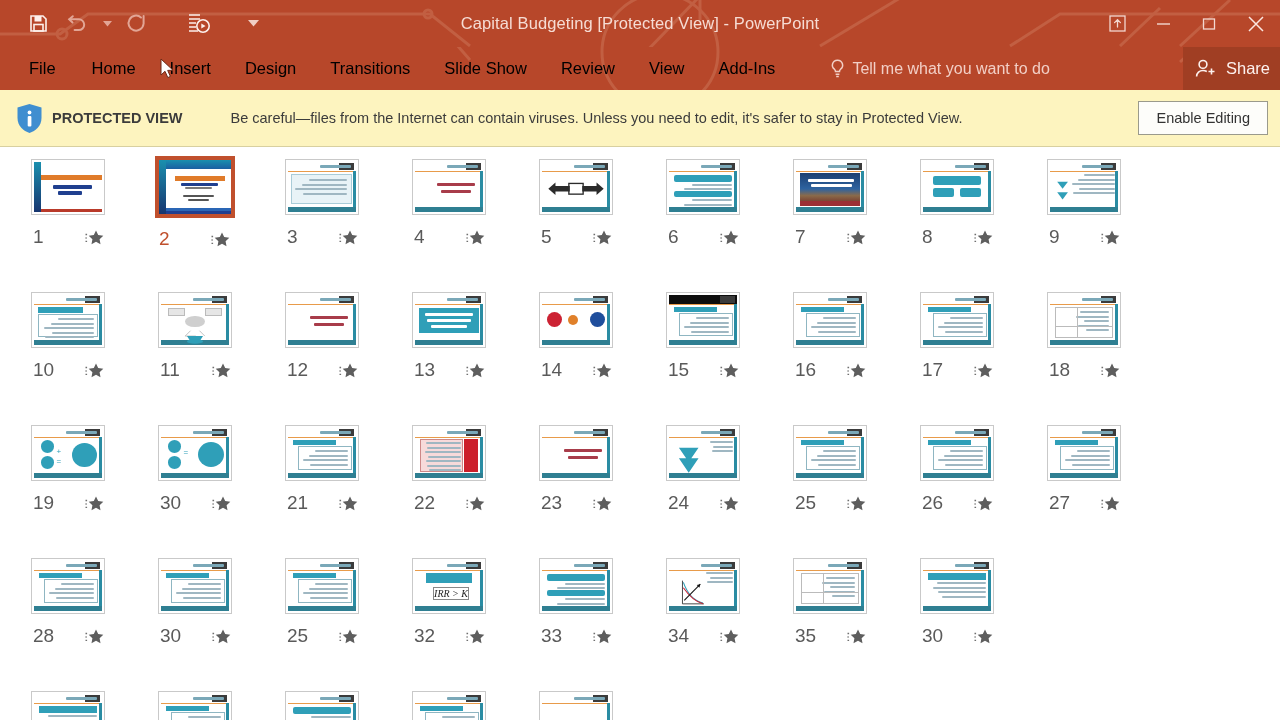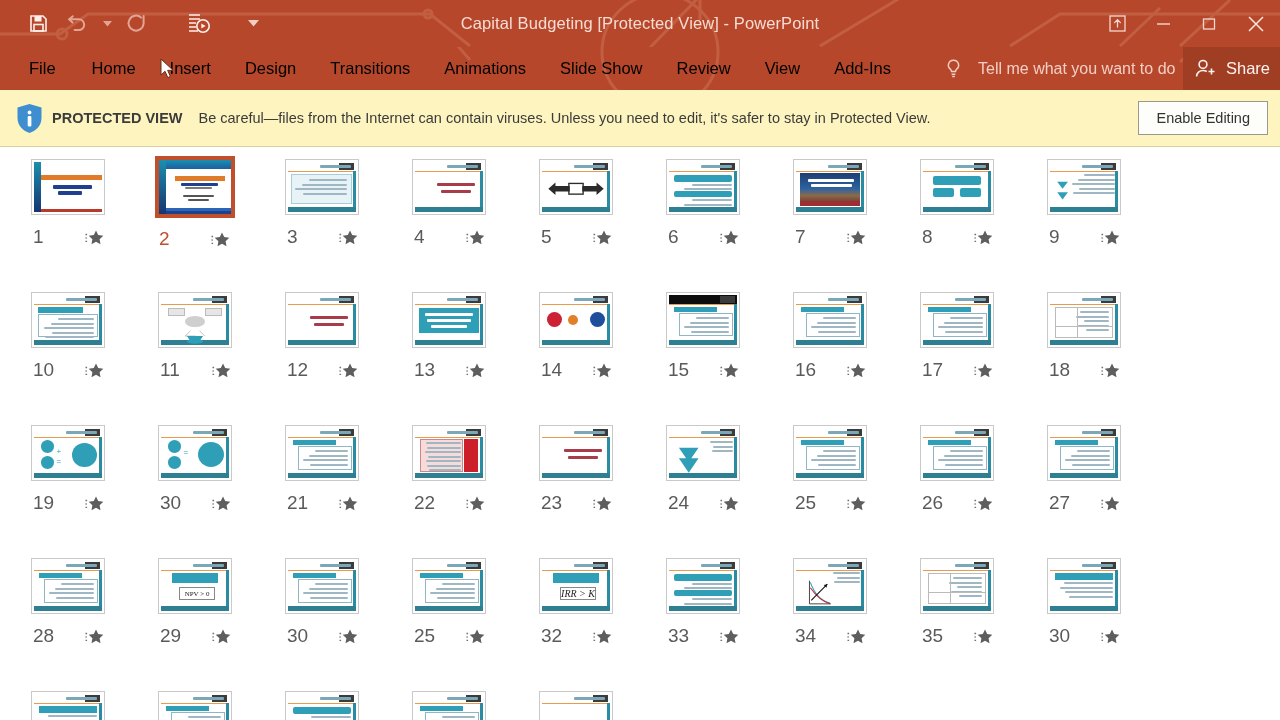--- a/index.html
+++ b/index.html
@@ -61,21 +61,21 @@
     display: flex; align-items: center; z-index: 2;
   }
   .tab {
     color: #000000; font-size: 16.5px;
     padding: 0 17px; height: 43px;
     display: flex; align-items: center;
     white-space: nowrap;
   }
   .tab-file { padding: 0 19px 0 29px; }
   .tellme {
-    display: flex; align-items: center; gap: 17px;
+    display: flex; align-items: center; gap: 7px;
     margin-left: 38px; z-index: 2;
     color: #f2cfc6; font-size: 16px; white-space: nowrap;
   }
   .share-btn {
     position: absolute; right: 0; top: 0; height: 43px;
     display: flex; align-items: center; gap: 8px;
     padding: 0 10px 0 12px;
     background: #a03e23;
     color: #fdf1ee; font-size: 16.5px; z-index: 3;
     white-space: nowrap;
@@ -92,20 +92,21 @@
     padding: 0 14px 0 12px;
   }
   .pv-shield { width: 34px; display: flex; justify-content: center; }
   .pv-label {
     font-size: 14.5px; font-weight: bold; color: #3b3b3b;
     margin-left: 6px; margin-right: 16px; white-space: nowrap;
   }
   .pv-msg {
     font-size: 14.5px; color: #3b3b3b; line-height: 22px;
     max-width: 855px;
+    margin-left: 32px;
   }
   .pv-enable {
     position: absolute; right: 12px; top: 50%; transform: translateY(-50%);
     background: #fdfdfa; border: 1px solid #9a9a8c;
     font-size: 14.5px; color: #333;
     padding: 8px 17px; font-family: inherit;
   }
 
   
   .sorter {
@@ -263,21 +264,20 @@
       <path d="M1180 62 L1240 8"></path>
     </g>
   </svg>
 
   <div class="tabs">
     <div class="tab tab-file">File</div>
     <div class="tab">Home</div>
     <div class="tab">Insert</div>
     <div class="tab">Design</div>
     <div class="tab">Transitions</div>
-    <div class="tab">Animations</div>
     <div class="tab">Slide Show</div>
     <div class="tab">Review</div>
     <div class="tab">View</div>
     <div class="tab">Add-Ins</div>
   </div>
 
   <div class="tellme">
     <svg width="15" height="20" viewBox="0 0 15 20" fill="none" stroke="#f2cfc6" stroke-width="1.5">
       <path d="M7.5 1.2 a5 5 0 0 1 3.1 9 c-.8.7-1.1 1.5-1.1 2.3 h-4 c0-.8-.3-1.6-1.1-2.3 a5 5 0 0 1 3.1-9z"></path>
       <path d="M5.6 15.2 h3.8 M6.2 17.6 h2.6"></path>
@@ -1081,43 +1081,20 @@
       </div>
       <div class="cell">
         <div class="thumb-wrap">
           <div class="thumb">
             <div class="t-bar-top"></div>
             <div class="t-hdr-line"></div>
             <div class="t-corner"></div>
             <div class="t-side"></div>
             <div class="t-foot"></div>
             <div class="t-title" style="width:46%"></div>
-            <div class="t-box" style="left:16%;right:16%;top:24%;height:20%"></div>
-            <div style="position:absolute;left:26%;right:20%;top:52%;height:26%;border:1px solid #888;display:flex;align-items:center;justify-content:center;font-size:7px;color:#222;font-family:'Liberation Serif',serif">NPV &gt; 0</div>
-          </div>
-        </div>
-        <div class="meta">
-          <span class="num">29</span>
-          <span class="star">
-            <svg width="22" height="17" viewBox="0 0 22 17">
-              <path d="M2.5 5.5 h1.6 M2.5 9 h1.2 M2.5 12.4 h1.6" stroke="#6f6f6f" stroke-width="1.3"></path>
-              <path d="M13 1.4 L15.2 6 L20.3 6.7 L16.6 10.2 L17.5 15.2 L13 12.8 L8.5 15.2 L9.4 10.2 L5.7 6.7 L10.8 6Z" fill="#5e5e5e"></path>
-            </svg>
-          </span>
-        </div>
-      </div>
-      <div class="cell">
-        <div class="thumb-wrap">
-          <div class="thumb">
-            <div class="t-bar-top"></div>
-            <div class="t-hdr-line"></div>
-            <div class="t-corner"></div>
-            <div class="t-side"></div>
-            <div class="t-foot"></div>
-            <div class="t-title" style="width:46%"></div>
             <div class="t-box" style="left:8%;right:30%;top:24%;height:10%"></div>
             <div class="t-card" style="left:14%;right:6%;top:36%;bottom:16%;padding:3px">
               <div class="t-line" style="width:70%;margin-left:auto"></div>
               <div class="t-line" style="width:83%;margin-left:auto"></div>
               <div class="t-line" style="width:96%;margin-left:auto"></div>
               <div class="t-line" style="width:81%;margin-left:auto"></div>
             </div>
           </div>
         </div>
         <div class="meta">

